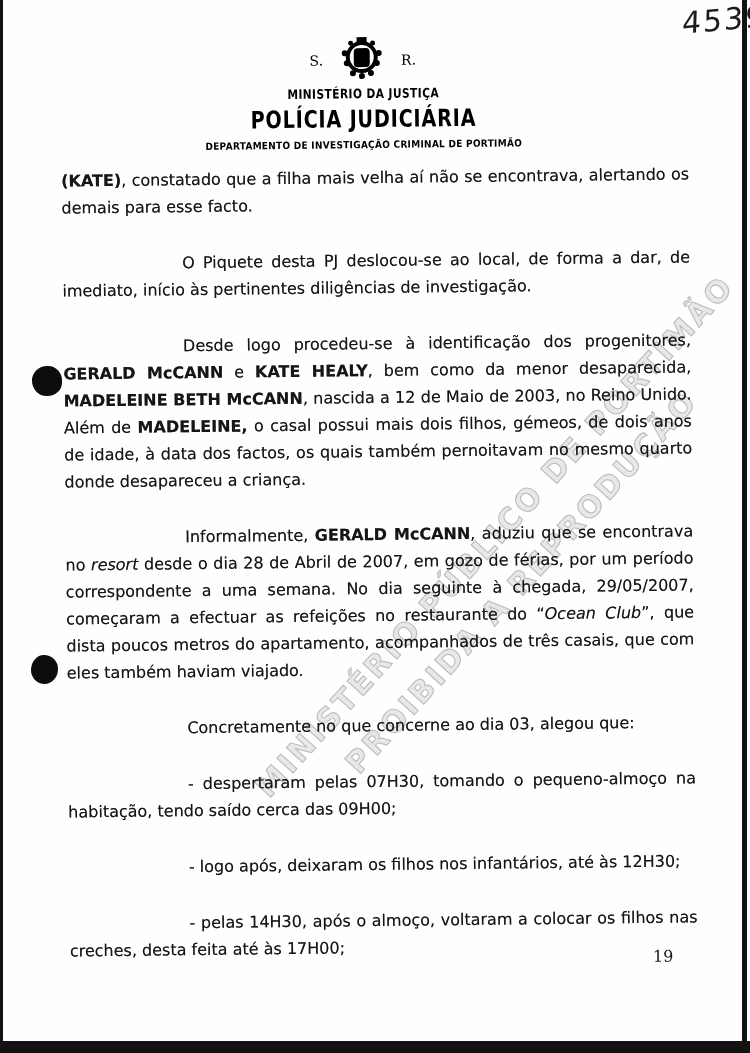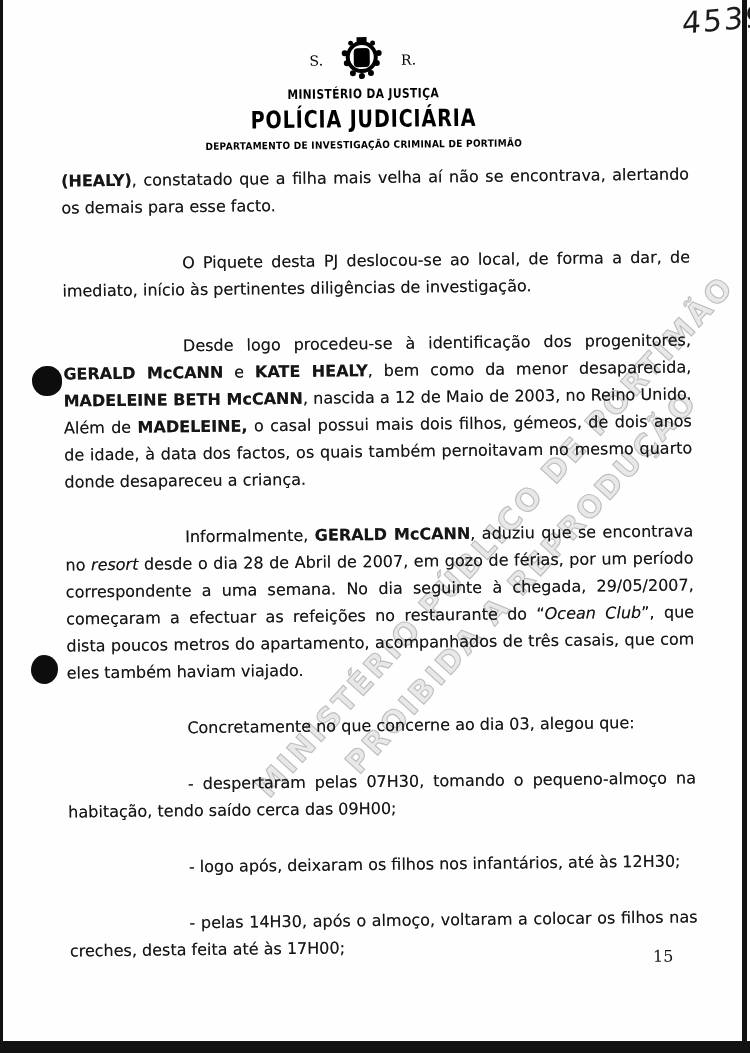--- a/index.html
+++ b/index.html
@@ -73,31 +73,31 @@
           </svg>
         </span>
         <span class="initial">R.</span>
       </div>
       <div class="ministry">MINISTÉRIO DA JUSTIÇA</div>
       <div class="org">POLÍCIA JUDICIÁRIA</div>
       <div class="dept">DEPARTAMENTO DE INVESTIGAÇÃO CRIMINAL DE PORTIMÃO</div>
     </div>
 
     <div class="bodytext">
-        <p class=""><span class="b">(HEALY)</span><span>, constatado que a filha mais velha aí não se encontrava, alertando os demais para esse facto.</span></p>
+        <p class=""><span class="b">(KATE)</span><span>, constatado que a filha mais velha aí não se encontrava, alertando os demais para esse facto.</span></p>
         <p class="indent"><span>O Piquete desta PJ deslocou-se ao local, de forma a dar, de imediato, início às pertinentes diligências de investigação.</span></p>
         <p class="indent"><span>Desde logo procedeu-se à identificação dos progenitores, </span><span class="b">GERALD McCANN</span><span> e </span><span class="b">KATE HEALY</span><span>, bem como da menor desaparecida, </span><span class="b">MADELEINE BETH McCANN</span><span>, nascida a 12 de Maio de 2003, no Reino Unido. Além de </span><span class="b">MADELEINE,</span><span> o casal possui mais dois filhos, gémeos, de dois anos de idade, à data dos factos, os quais também pernoitavam no mesmo quarto donde desapareceu a criança.</span></p>
         <p class="indent"><span>Informalmente, </span><span class="b">GERALD McCANN</span><span>, aduziu que se encontrava no </span><span class="i">resort</span><span> desde o dia 28 de Abril de 2007, em gozo de férias, por um período correspondente a uma semana. No dia seguinte à chegada, 29/05/2007, começaram a efectuar as refeições no restaurante do “</span><span class="i">Ocean Club</span><span>”, que dista poucos metros do apartamento, acompanhados de três casais, que com eles também haviam viajado.</span></p>
         <p class="indent"><span>Concretamente no que concerne ao dia 03, alegou que:</span></p>
         <p class="indent"><span>- despertaram pelas 07H30, tomando o pequeno-almoço na habitação, tendo saído cerca das 09H00;</span></p>
         <p class="indent"><span>- logo após, deixaram os filhos nos infantários, até às 12H30;</span></p>
         <p class="indent"><span>- pelas 14H30, após o almoço, voltaram a colocar os filhos nas creches, desta feita até às 17H00;</span></p>
       </div>
 
-    <div class="pagenum">15</div>
+    <div class="pagenum">19</div>
   </div>
 
   <div class="handwritten">4539</div>
 
   <div class="punch punch-1"></div>
   <div class="punch punch-2"></div>
 
   <div class="edge edge-left"></div>
   <div class="edge edge-right"></div>
   <div class="edge edge-bottom"></div>

